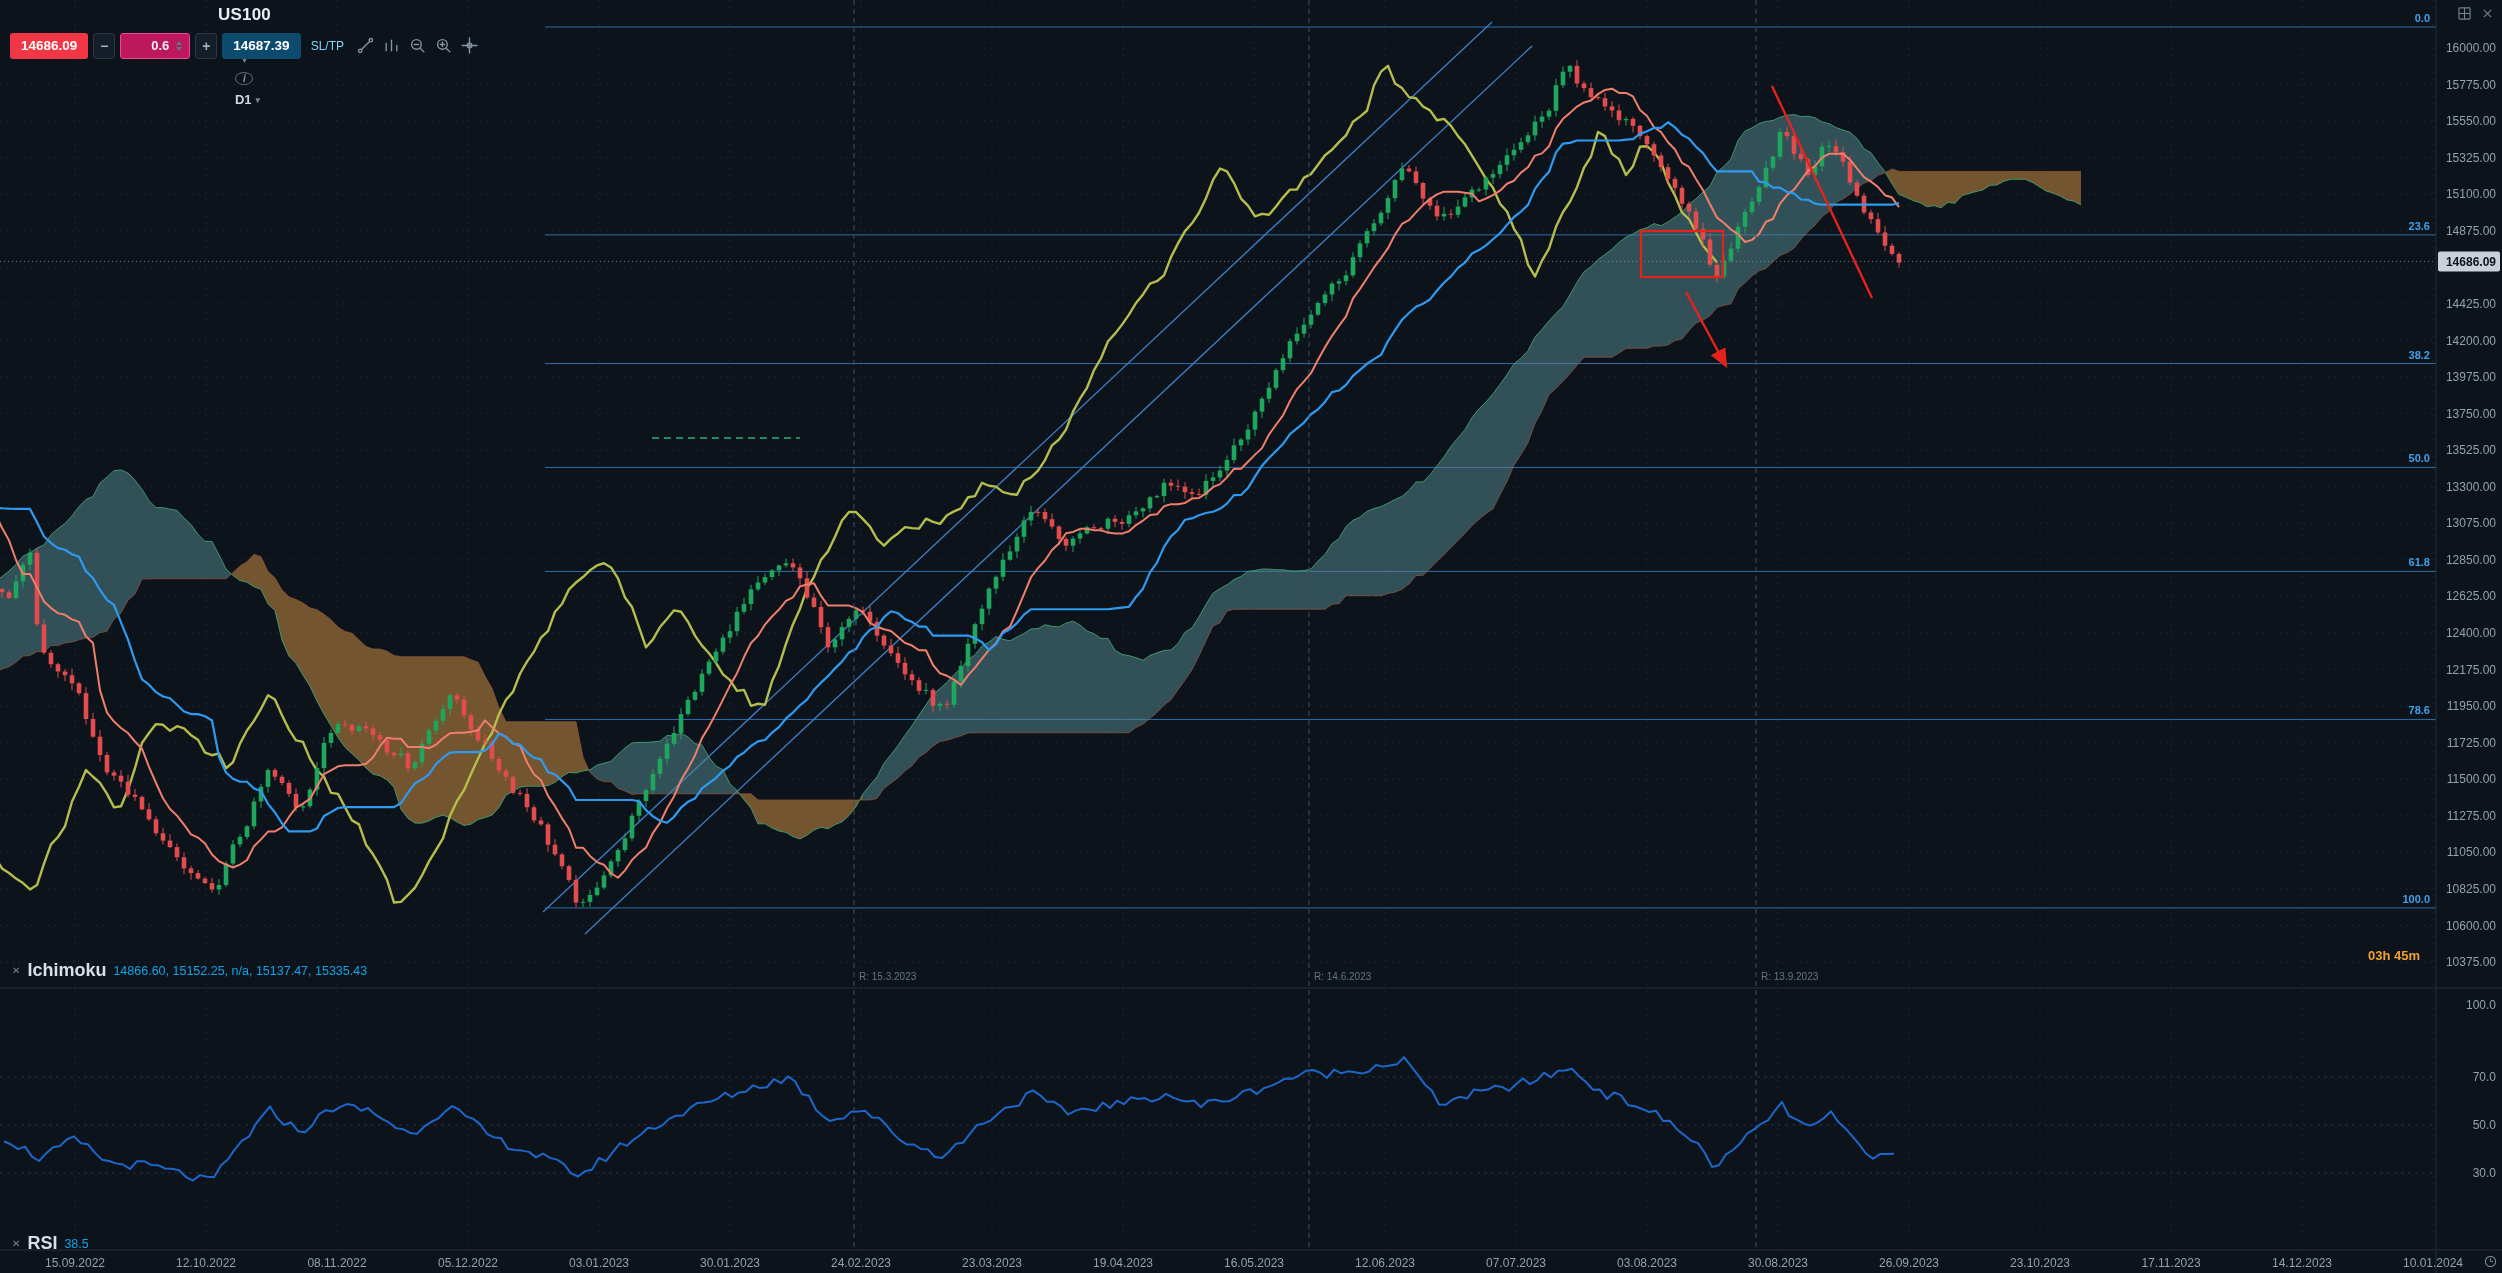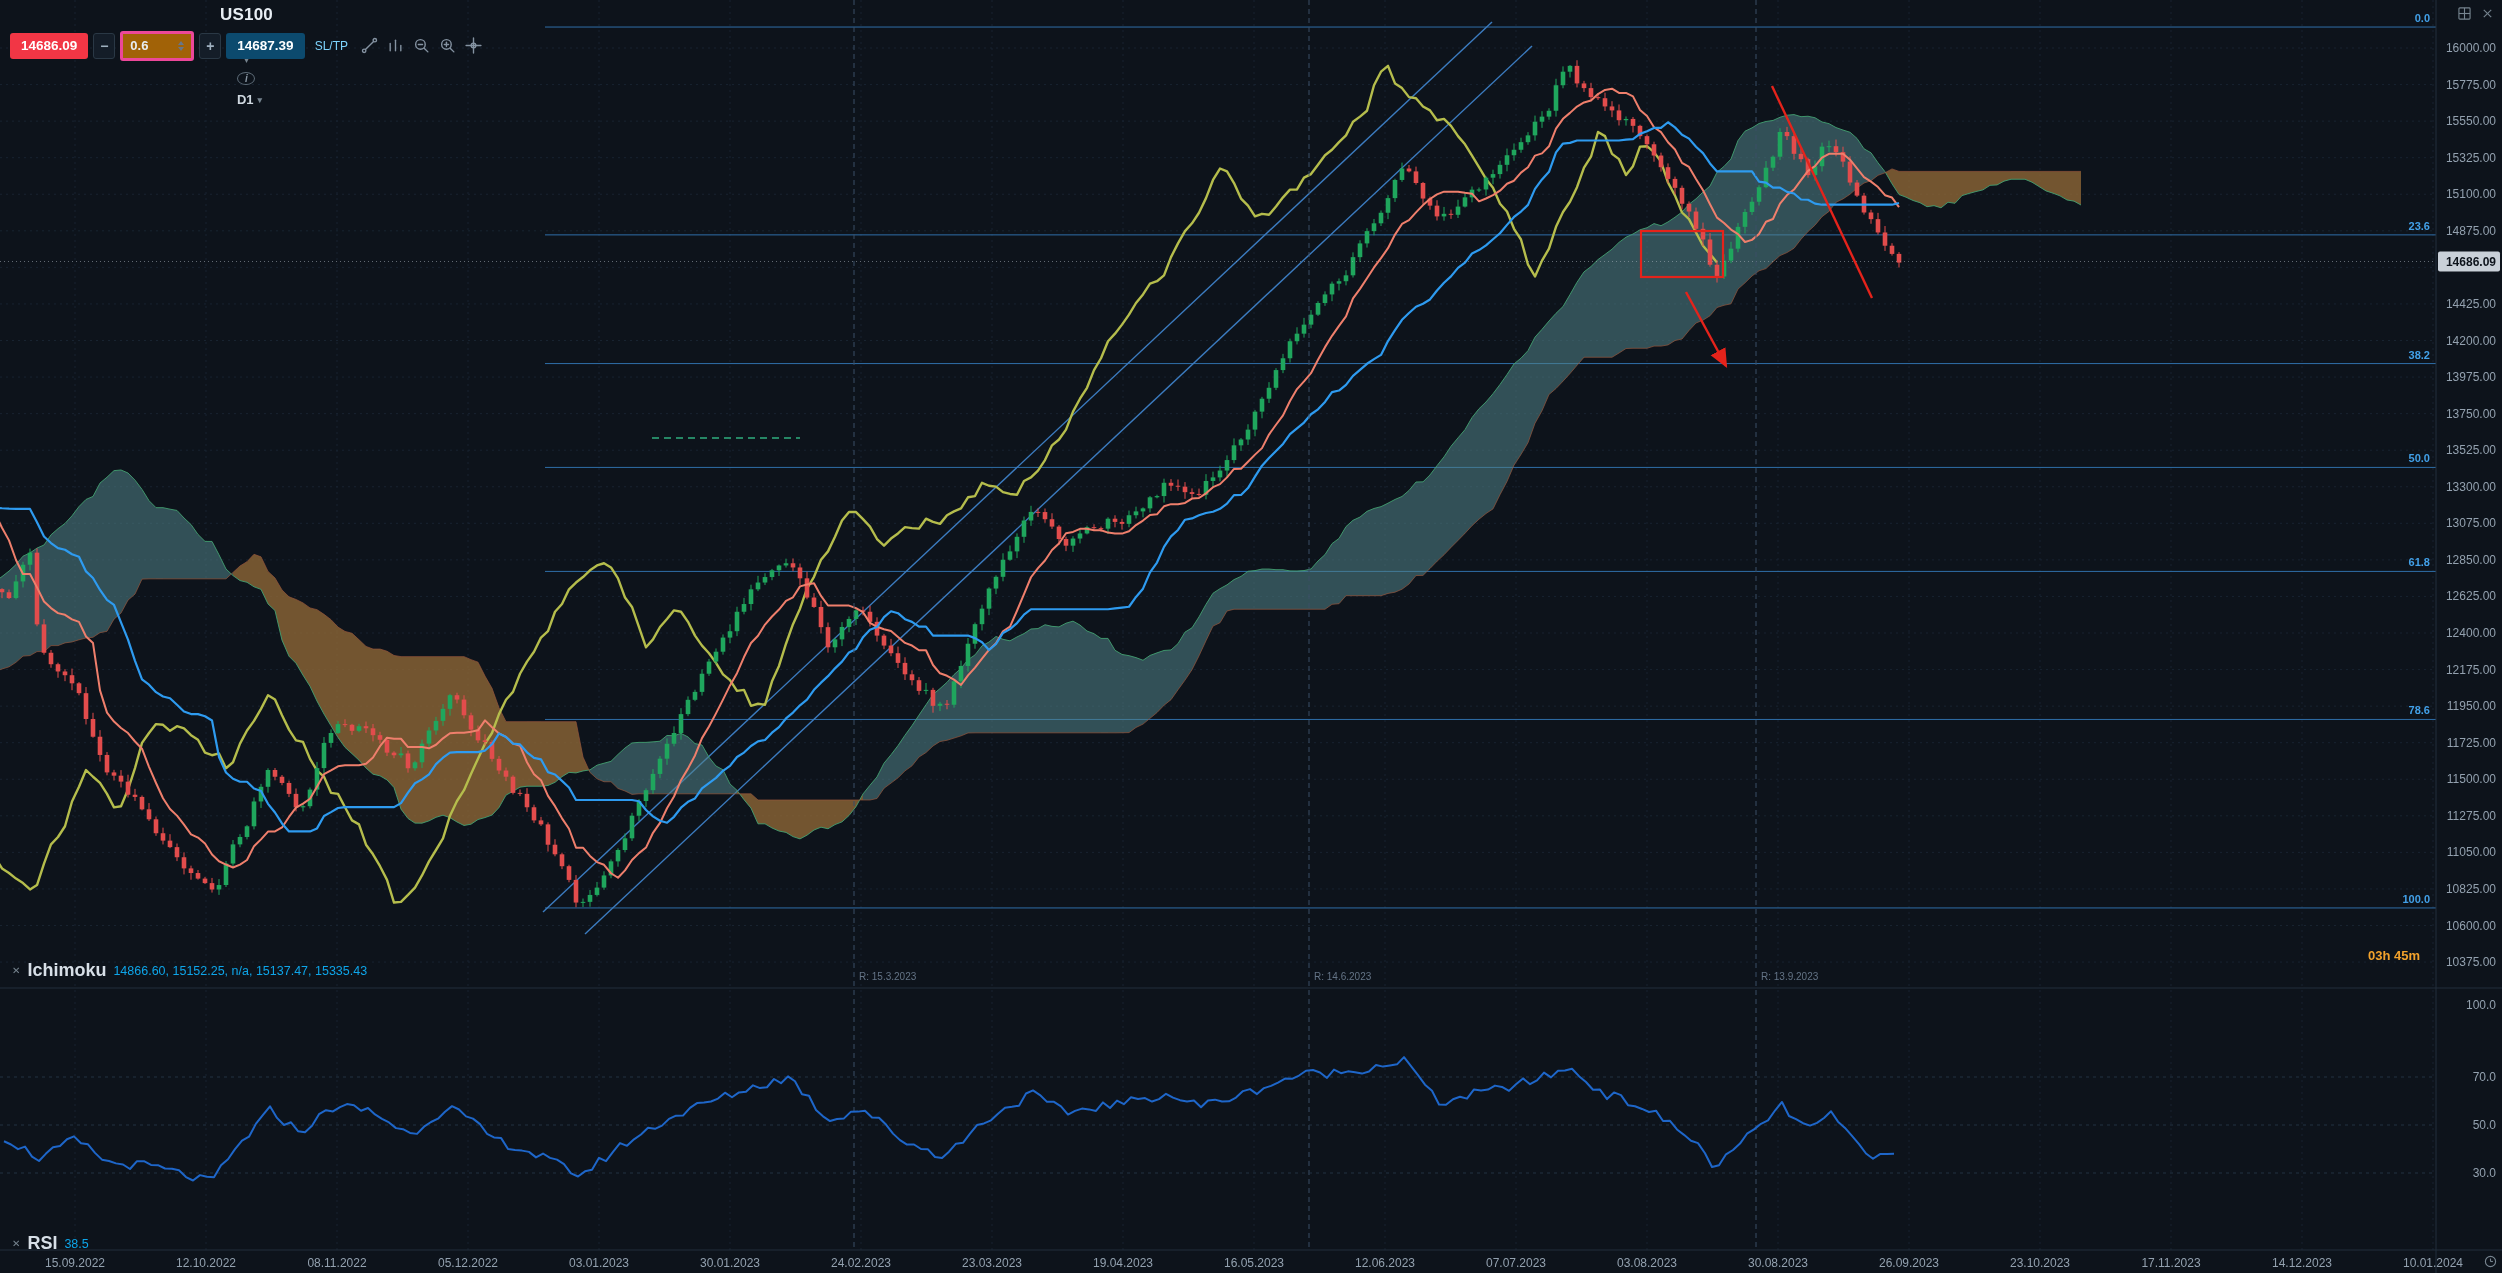--- a/index.html
+++ b/index.html
@@ -11,21 +11,21 @@
   .sym{color:#e8eef4;font-size:17px;font-weight:bold;letter-spacing:.2px;cursor:pointer;}
   .symtype{color:#76848f;font-size:9px;margin-top:6px;}
   .caret{color:#76848f;font-size:9px;}
   .info{width:16px;height:16px;border:1px solid #5d6b77;border-radius:50%;color:#8a97a3;font-size:10px;font-style:italic;font-weight:bold;display:inline-flex;align-items:center;justify-content:center;cursor:pointer;}
   .tf{display:inline-flex;align-items:center;gap:4px;color:#cfd8e0;font-size:13px;font-weight:bold;margin-left:6px;cursor:pointer;}
   .row2{display:flex;align-items:center;gap:5px;margin-top:5px;height:27px;}
   .row2 button{border:none;border-radius:3px;color:#fff;font-weight:bold;font-size:13.5px;height:26px;padding:0 11px;font-family:inherit;cursor:pointer;}
   .sell{background:#f23645;}
   .buy{background:#0c4a6e;}
   .qbtn{background:#141d28 !important;border:1px solid #2a3845 !important;color:#9fb0bf !important;width:22px;padding:0 !important;font-size:14px !important;line-height:1;}
-  .qty{display:flex;align-items:center;justify-content:space-between;background:#a16207;border:3px solid #ec4899;border-radius:3px;height:24px;min-width:54px;color:#e8eef4;font-size:13px;font-weight:bold;padding:0 7px;cursor:text;}
+  .qty{display:flex;align-items:center;justify-content:flex-end;background:#be185d;border:1px solid #ec4899;border-radius:3px;height:24px;min-width:54px;color:#e8eef4;font-size:13px;font-weight:bold;padding:0 7px;cursor:text;}
   .stepper{display:inline-flex;flex-direction:column;gap:2px;margin-left:7px;cursor:pointer;}
   .stepper i{width:0;height:0;border-left:3.5px solid transparent;border-right:3.5px solid transparent;display:block;}
   .stepper .up{border-bottom:4px solid #66768a;}
   .stepper .dn{border-top:4px solid #66768a;}
   .sltp{color:#7dd3fc;font-size:12px;font-weight:normal;margin:0 5px;cursor:pointer;}
   .tool{width:18px;height:18px;display:inline-flex;cursor:pointer;margin-left:3px;}
   .tool svg{width:17px;height:17px;}
   .tool svg *{stroke:#8593a2;fill:none;stroke-width:1.3;stroke-linecap:round;}
   .topright{position:absolute;top:7px;right:8px;display:flex;gap:10px;z-index:5;}
   .tr-icon{cursor:pointer;display:inline-flex;}

